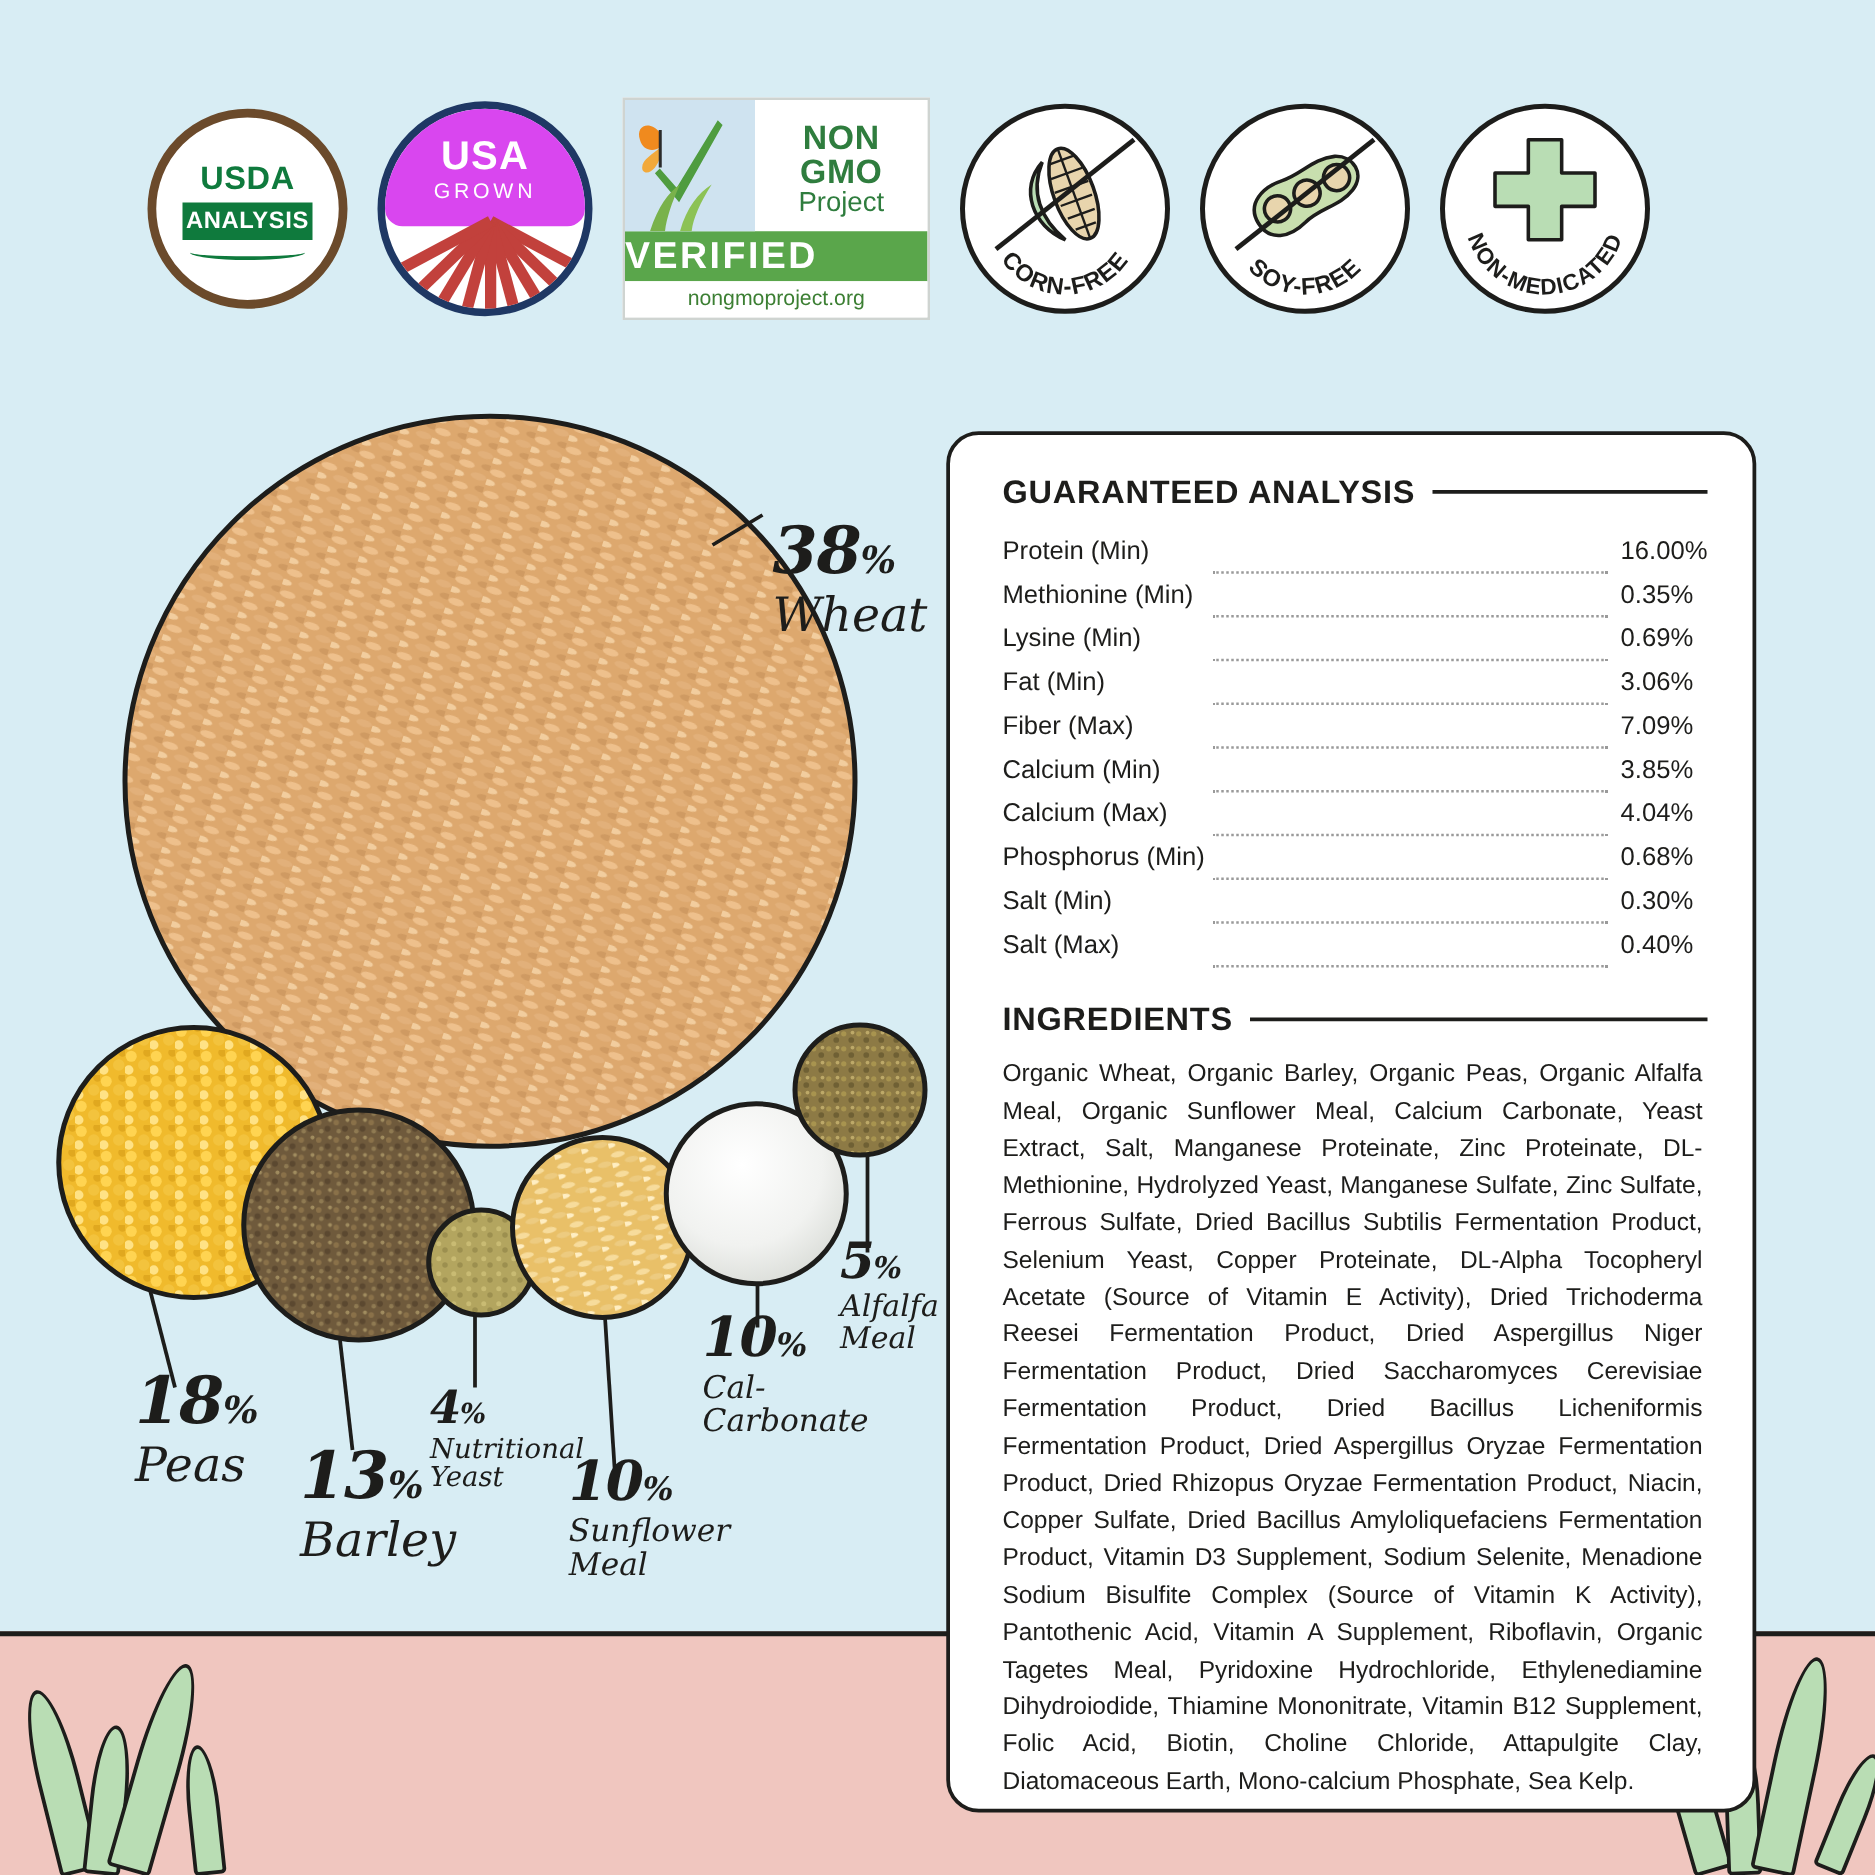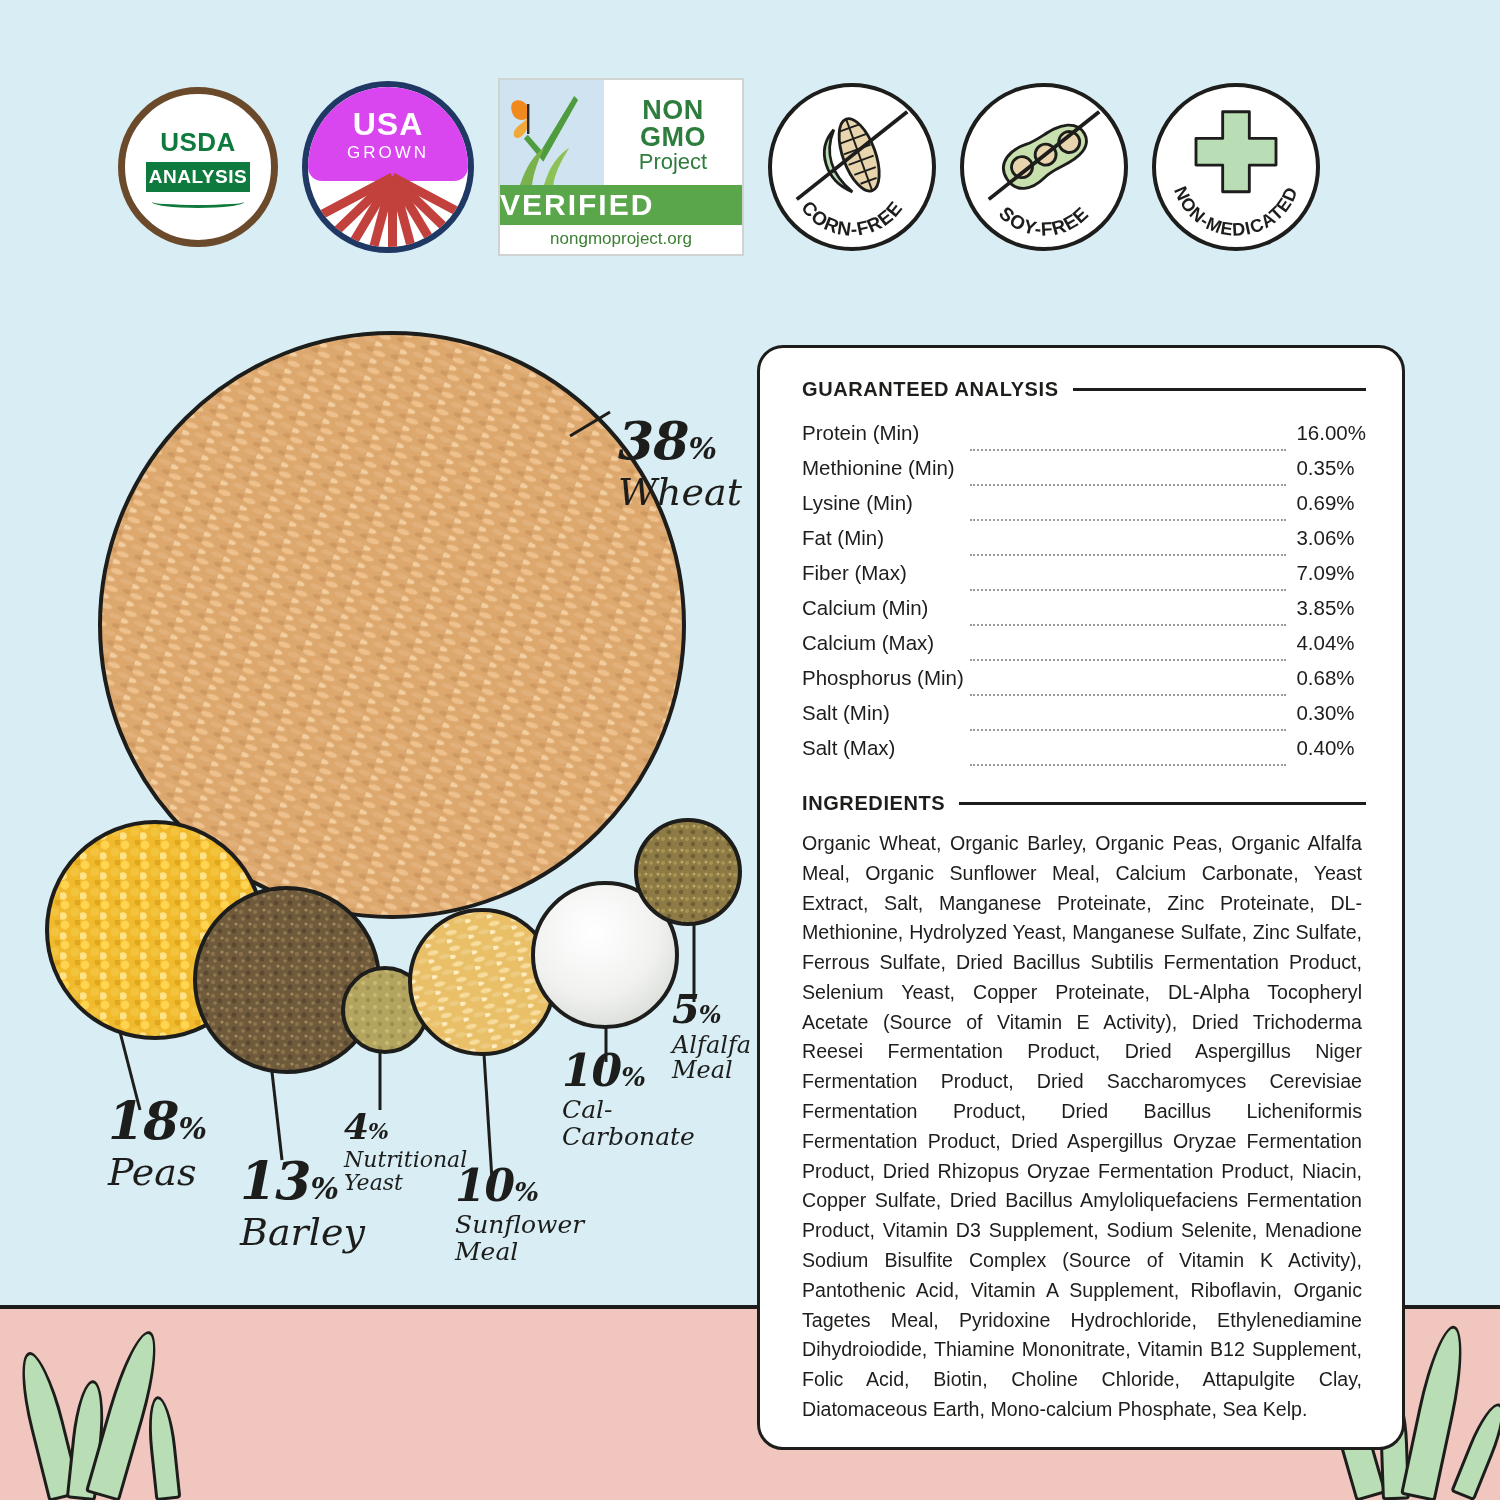--- a/index.html
+++ b/index.html
@@ -132,21 +132,21 @@
   .card {
     position:absolute; left:757px; top:345px; width:648px; height:1105px;
     background:#fff; border:3px solid #1d1d1b; border-radius:26px;
     padding:30px 36px 0 42px;
   }
   .sec-head {
     display:flex; align-items:center; gap:14px;
     margin-bottom:14px;
   }
   .sec-head .txt {
-    font-weight:bold; font-size:20px; letter-spacing:.6px; color:#1d1d1b;
+    font-weight:bold; font-size:26px; letter-spacing:.6px; color:#1d1d1b;
     white-space:nowrap;
   }
   .sec-head .rule { flex:1; height:3px; background:#1d1d1b; }
 
   table.ga { width:100%; border-collapse:collapse; }
   table.ga td {
     font-size:20.5px; color:#1d1d1b; padding:5.5px 0; vertical-align:bottom;
   }
   table.ga td.name { white-space:nowrap; padding-right:6px; }
   table.ga td.dots {

